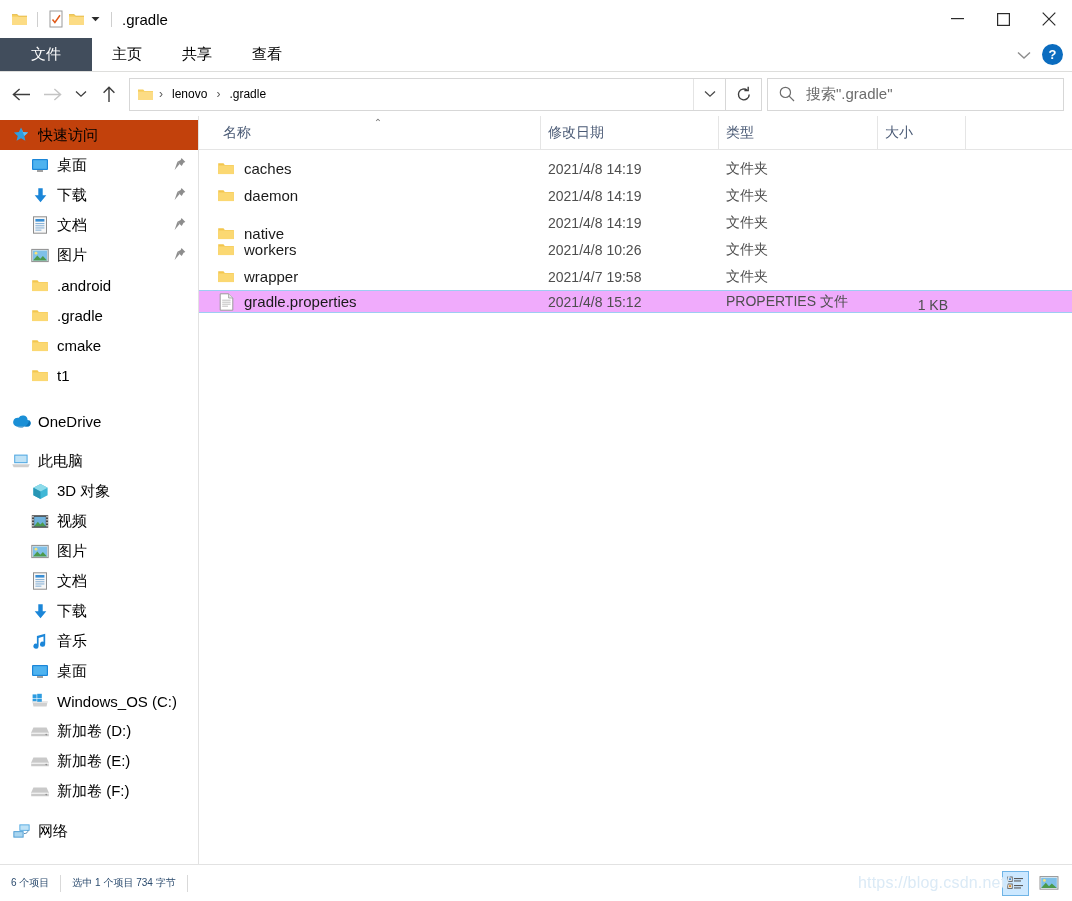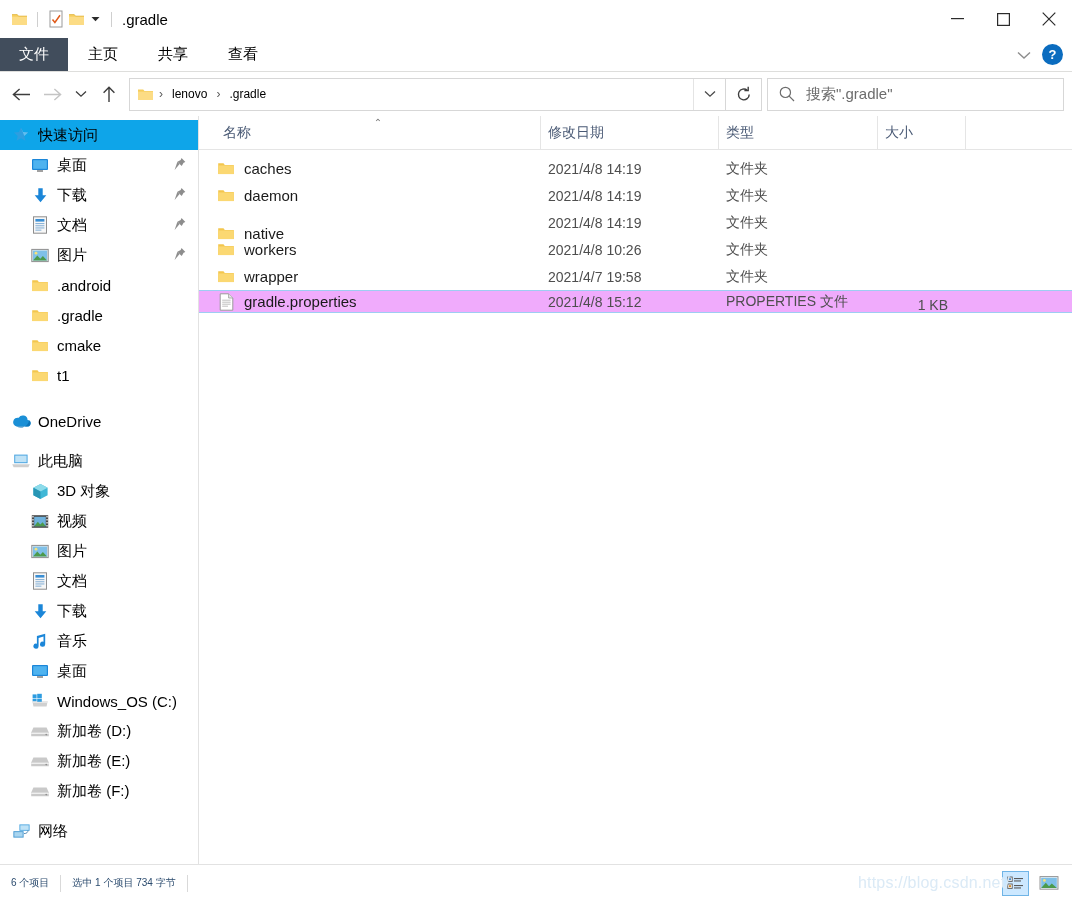--- a/index.html
+++ b/index.html
@@ -95,21 +95,21 @@
     align-items: center;
     justify-content: center;
     font-size: 15px;
     color: #000000;
     padding: 0 16px;
     min-width: 38px;
   }
   .tab.file {
     background: #414d5c;
     color: #ffffff;
-    width: 68px;
+    width: 92px;
     padding: 0;
     box-sizing: border-box;
   }
   .ribbon-spacer { flex: 1 1 auto; }
   .ribbon-right {
     display: flex;
     align-items: center;
     padding-right: 9px;
     gap: 11px;
   }
@@ -227,21 +227,21 @@
   }
   .nav-item {
     height: 30px;
     display: flex;
     align-items: center;
     font-size: 15px;
     color: #000000;
     white-space: nowrap;
     position: relative;
   }
-  .nav-item.selected { background: #0ea5e9; }
+  .nav-item.selected { background: #c2410c; }
   .nav-item .ico {
     width: 22px;
     height: 22px;
     display: flex;
     align-items: center;
     justify-content: center;
     flex: 0 0 22px;
     margin-right: 6px;
   }
   .lvl0 { padding-left: 10px; }

